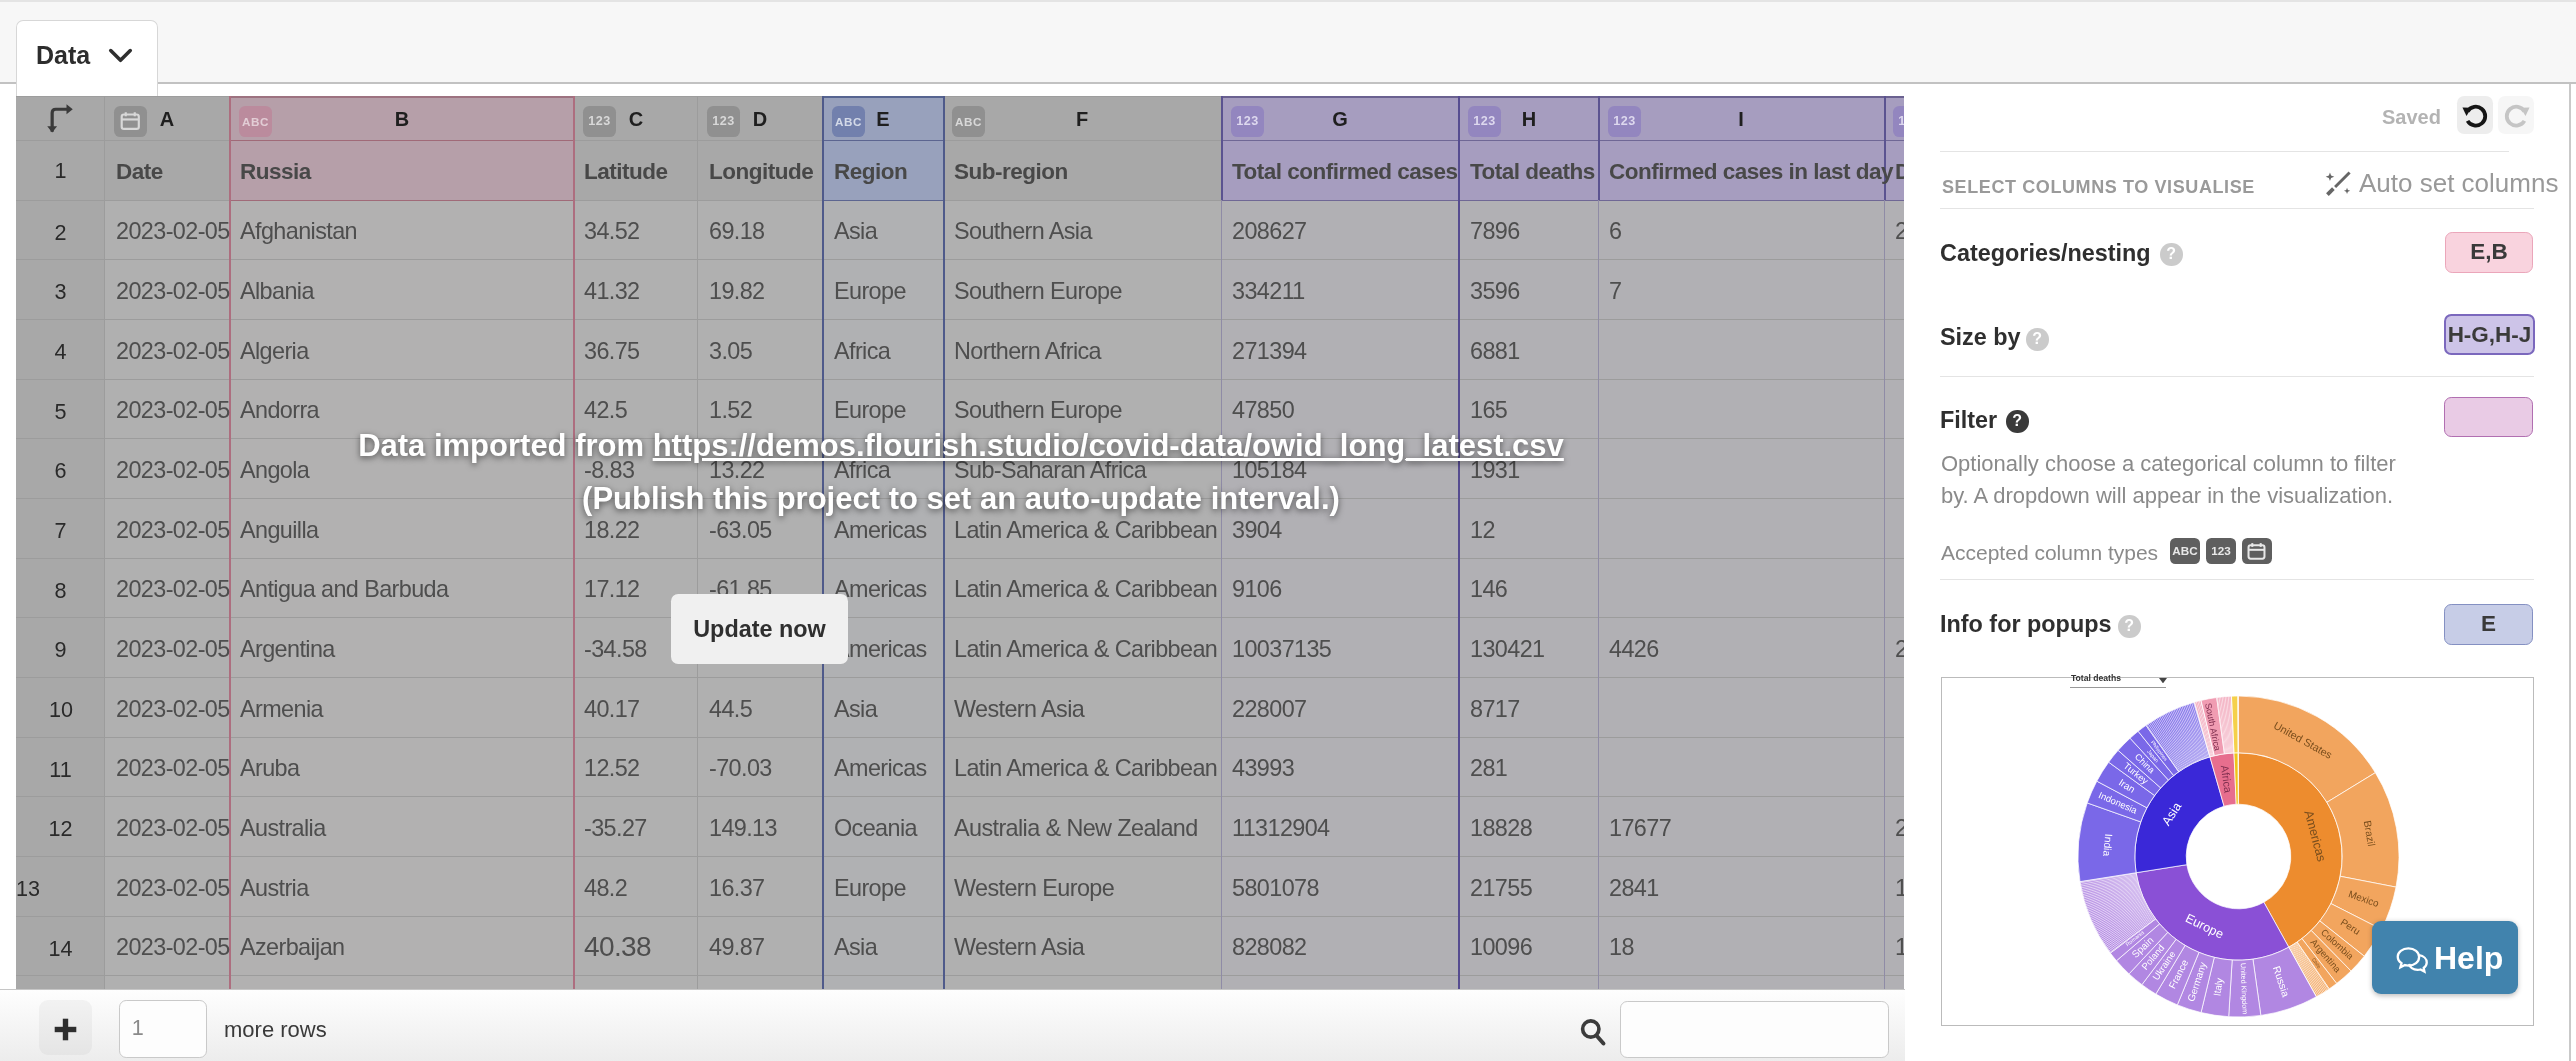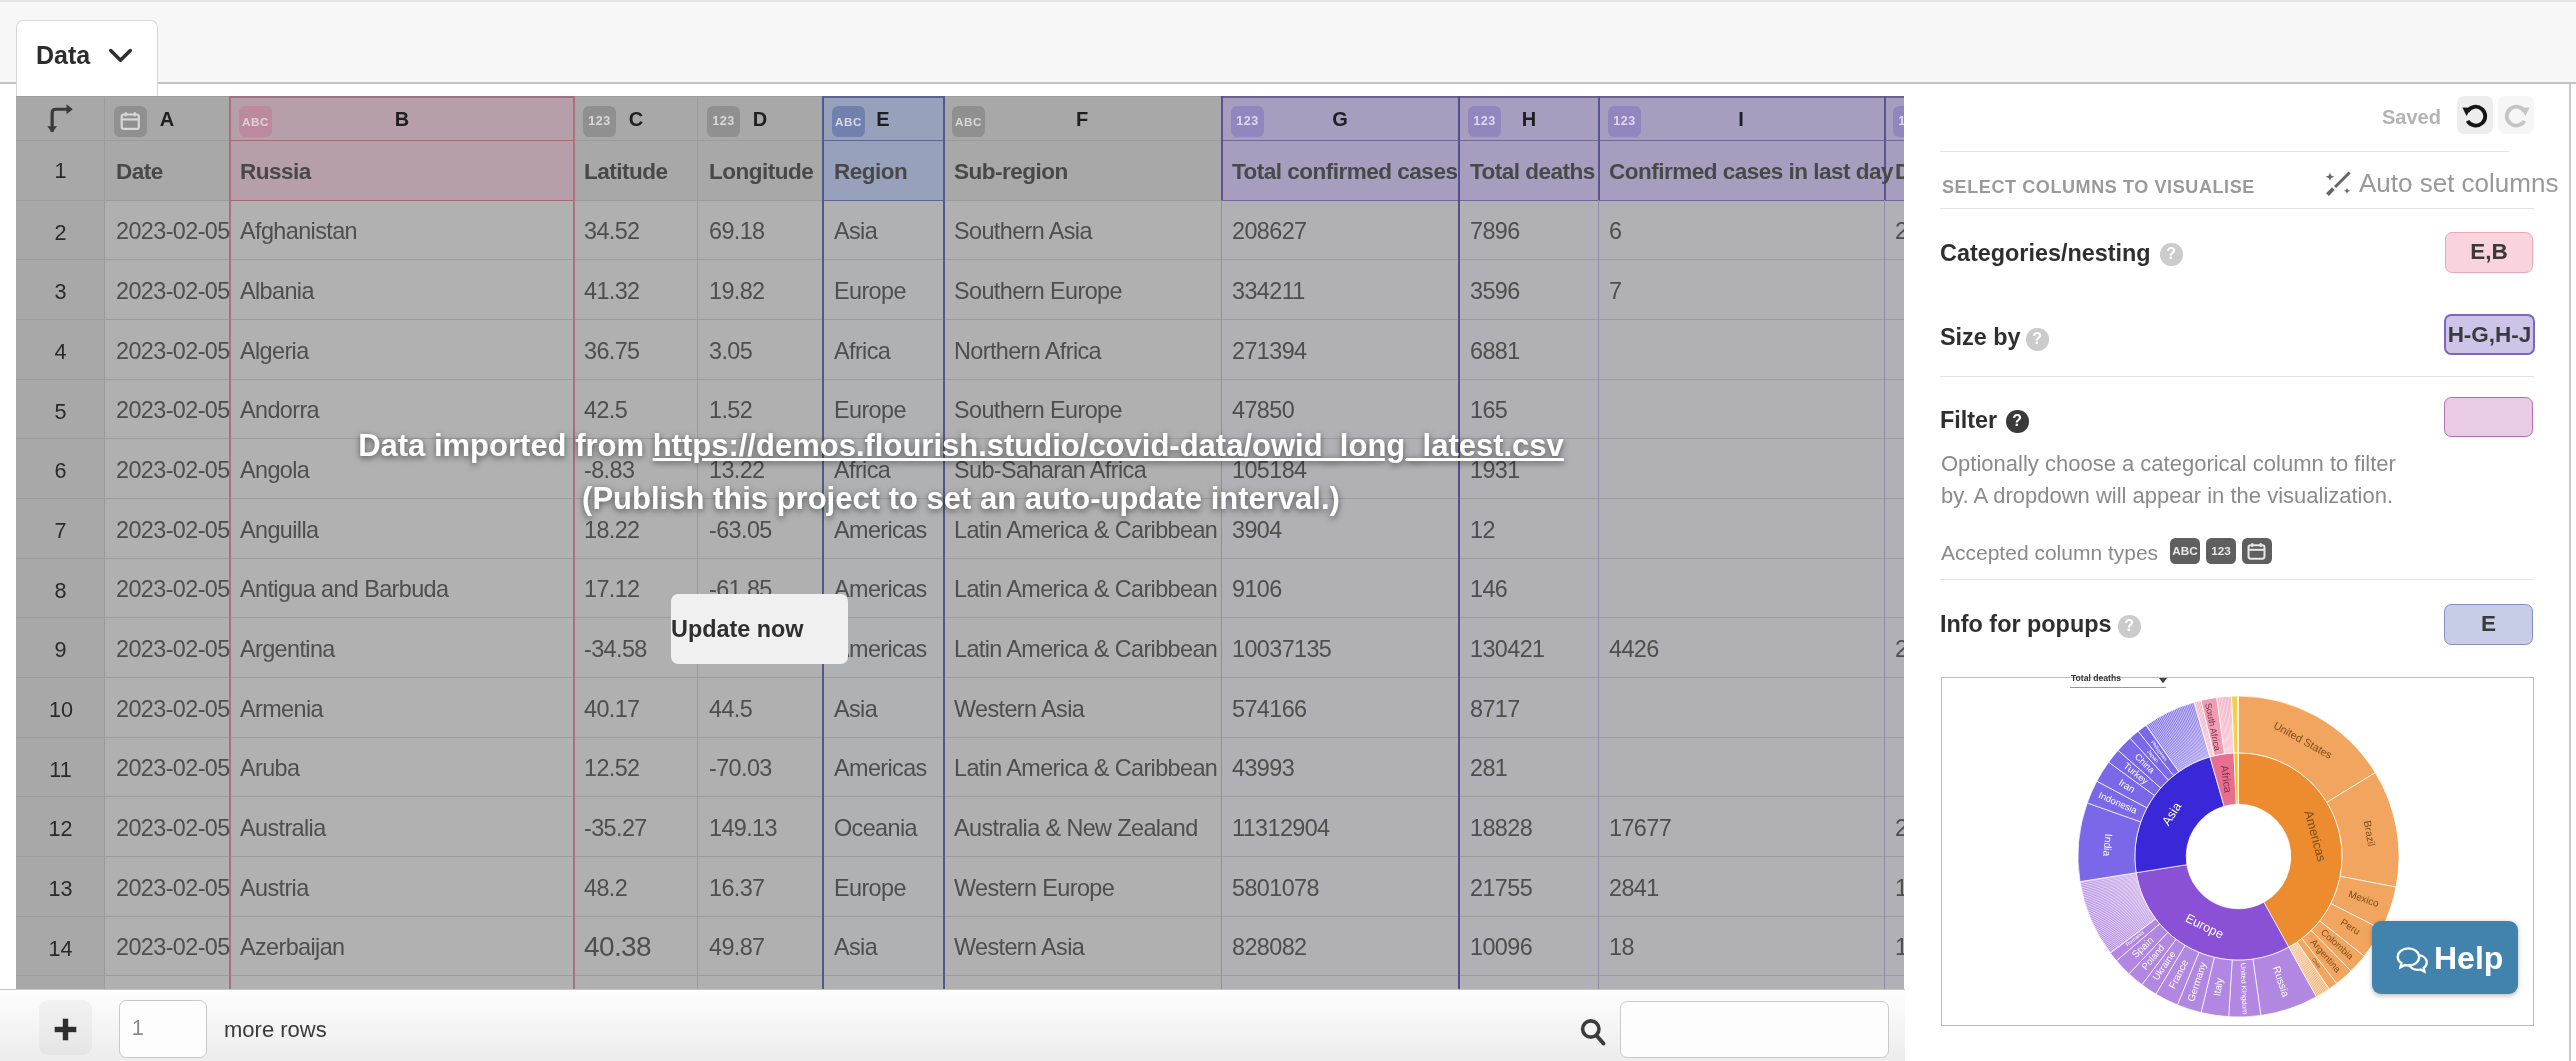--- a/index.html
+++ b/index.html
@@ -188,21 +188,21 @@
     <div class="abs" style="left:1454px;top:538px;font-size:23.4px;letter-spacing:-0.6px;color:#4e4e4e;line-height:30px">130421</div>
     <div class="abs" style="left:1593px;top:538px;font-size:23.4px;letter-spacing:-0.6px;color:#4e4e4e;line-height:30px">4426</div>
     <div class="abs" style="left:1879px;top:538px;font-size:23.4px;letter-spacing:-0.6px;color:#4e4e4e;line-height:30px">2</div>
     <div class="abs" style="left:0;top:603px;width:90px;text-align:center;font-size:21.6px;color:#2a2a2a;line-height:21.6px">10</div>
     <div class="abs" style="left:100px;top:598px;font-size:23.4px;letter-spacing:-0.6px;color:#4e4e4e;line-height:30px">2023-02-05</div>
     <div class="abs" style="left:224px;top:598px;font-size:23.4px;letter-spacing:-0.6px;color:#4e4e4e;line-height:30px">Armenia</div>
     <div class="abs" style="left:568px;top:598px;font-size:23.4px;letter-spacing:-0.6px;color:#4e4e4e;line-height:30px">40.17</div>
     <div class="abs" style="left:693px;top:598px;font-size:23.4px;letter-spacing:-0.6px;color:#4e4e4e;line-height:30px">44.5</div>
     <div class="abs" style="left:818px;top:598px;font-size:23.4px;letter-spacing:-0.6px;color:#4e4e4e;line-height:30px">Asia</div>
     <div class="abs" style="left:938px;top:598px;font-size:23.4px;letter-spacing:-0.6px;color:#4e4e4e;line-height:30px">Western Asia</div>
-    <div class="abs" style="left:1216px;top:598px;font-size:23.4px;letter-spacing:-0.6px;color:#4e4e4e;line-height:30px">574166</div>
+    <div class="abs" style="left:1216px;top:598px;font-size:23.4px;letter-spacing:-0.6px;color:#4e4e4e;line-height:30px">228007</div>
     <div class="abs" style="left:1454px;top:598px;font-size:23.4px;letter-spacing:-0.6px;color:#4e4e4e;line-height:30px">8717</div>
     <div class="abs" style="left:0;top:663px;width:89px;text-align:center;font-size:21.6px;color:#2a2a2a;line-height:21.6px">11</div>
     <div class="abs" style="left:100px;top:657px;font-size:23.4px;letter-spacing:-0.6px;color:#4e4e4e;line-height:30px">2023-02-05</div>
     <div class="abs" style="left:224px;top:657px;font-size:23.4px;letter-spacing:-0.6px;color:#4e4e4e;line-height:30px">Aruba</div>
     <div class="abs" style="left:568px;top:657px;font-size:23.4px;letter-spacing:-0.6px;color:#4e4e4e;line-height:30px">12.52</div>
     <div class="abs" style="left:693px;top:657px;font-size:23.4px;letter-spacing:-0.6px;color:#4e4e4e;line-height:30px">-70.03</div>
     <div class="abs" style="left:818px;top:657px;font-size:23.4px;letter-spacing:-0.6px;color:#4e4e4e;line-height:30px">Americas</div>
     <div class="abs" style="left:938px;top:657px;font-size:23.4px;letter-spacing:-0.6px;color:#4e4e4e;line-height:30px">Latin America &amp; Caribbean</div>
     <div class="abs" style="left:1216px;top:657px;font-size:23.4px;letter-spacing:-0.6px;color:#4e4e4e;line-height:30px">43993</div>
     <div class="abs" style="left:1454px;top:657px;font-size:23.4px;letter-spacing:-0.6px;color:#4e4e4e;line-height:30px">281</div>
@@ -210,21 +210,21 @@
     <div class="abs" style="left:100px;top:717px;font-size:23.4px;letter-spacing:-0.6px;color:#4e4e4e;line-height:30px">2023-02-05</div>
     <div class="abs" style="left:224px;top:717px;font-size:23.4px;letter-spacing:-0.6px;color:#4e4e4e;line-height:30px">Australia</div>
     <div class="abs" style="left:568px;top:717px;font-size:23.4px;letter-spacing:-0.6px;color:#4e4e4e;line-height:30px">-35.27</div>
     <div class="abs" style="left:693px;top:717px;font-size:23.4px;letter-spacing:-0.6px;color:#4e4e4e;line-height:30px">149.13</div>
     <div class="abs" style="left:818px;top:717px;font-size:23.4px;letter-spacing:-0.6px;color:#4e4e4e;line-height:30px">Oceania</div>
     <div class="abs" style="left:938px;top:717px;font-size:23.4px;letter-spacing:-0.6px;color:#4e4e4e;line-height:30px">Australia &amp; New Zealand</div>
     <div class="abs" style="left:1216px;top:717px;font-size:23.4px;letter-spacing:-0.6px;color:#4e4e4e;line-height:30px">11312904</div>
     <div class="abs" style="left:1454px;top:717px;font-size:23.4px;letter-spacing:-0.6px;color:#4e4e4e;line-height:30px">18828</div>
     <div class="abs" style="left:1593px;top:717px;font-size:23.4px;letter-spacing:-0.6px;color:#4e4e4e;line-height:30px">17677</div>
     <div class="abs" style="left:1879px;top:717px;font-size:23.4px;letter-spacing:-0.6px;color:#4e4e4e;line-height:30px">2</div>
-    <div class="abs" style="left:0;top:782px;width:89px;text-align:center;font-size:21.6px;color:#2a2a2a;line-height:21.6px">13</div>
+    <div class="abs" style="left:0;top:782px;width:89px;font-size:21.6px;color:#2a2a2a;line-height:21.6px">13</div>
     <div class="abs" style="left:100px;top:777px;font-size:23.4px;letter-spacing:-0.6px;color:#4e4e4e;line-height:30px">2023-02-05</div>
     <div class="abs" style="left:224px;top:777px;font-size:23.4px;letter-spacing:-0.6px;color:#4e4e4e;line-height:30px">Austria</div>
     <div class="abs" style="left:568px;top:777px;font-size:23.4px;letter-spacing:-0.6px;color:#4e4e4e;line-height:30px">48.2</div>
     <div class="abs" style="left:693px;top:777px;font-size:23.4px;letter-spacing:-0.6px;color:#4e4e4e;line-height:30px">16.37</div>
     <div class="abs" style="left:818px;top:777px;font-size:23.4px;letter-spacing:-0.6px;color:#4e4e4e;line-height:30px">Europe</div>
     <div class="abs" style="left:938px;top:777px;font-size:23.4px;letter-spacing:-0.6px;color:#4e4e4e;line-height:30px">Western Europe</div>
     <div class="abs" style="left:1216px;top:777px;font-size:23.4px;letter-spacing:-0.6px;color:#4e4e4e;line-height:30px">5801078</div>
     <div class="abs" style="left:1454px;top:777px;font-size:23.4px;letter-spacing:-0.6px;color:#4e4e4e;line-height:30px">21755</div>
     <div class="abs" style="left:1593px;top:777px;font-size:23.4px;letter-spacing:-0.6px;color:#4e4e4e;line-height:30px">2841</div>
     <div class="abs" style="left:1879px;top:777px;font-size:23.4px;letter-spacing:-0.6px;color:#4e4e4e;line-height:30px">1</div>
@@ -233,21 +233,21 @@
     <div class="abs" style="left:224px;top:836px;font-size:23.4px;letter-spacing:-0.6px;color:#4e4e4e;line-height:30px">Azerbaijan</div>
     <div class="abs" style="left:568px;top:836px;font-size:28px;letter-spacing:-0.6px;color:#4e4e4e;line-height:30px">40.38</div>
     <div class="abs" style="left:693px;top:836px;font-size:23.4px;letter-spacing:-0.6px;color:#4e4e4e;line-height:30px">49.87</div>
     <div class="abs" style="left:818px;top:836px;font-size:23.4px;letter-spacing:-0.6px;color:#4e4e4e;line-height:30px">Asia</div>
     <div class="abs" style="left:938px;top:836px;font-size:23.4px;letter-spacing:-0.6px;color:#4e4e4e;line-height:30px">Western Asia</div>
     <div class="abs" style="left:1216px;top:836px;font-size:23.4px;letter-spacing:-0.6px;color:#4e4e4e;line-height:30px">828082</div>
     <div class="abs" style="left:1454px;top:836px;font-size:23.4px;letter-spacing:-0.6px;color:#4e4e4e;line-height:30px">10096</div>
     <div class="abs" style="left:1593px;top:836px;font-size:23.4px;letter-spacing:-0.6px;color:#4e4e4e;line-height:30px">18</div>
     <div class="abs" style="left:1879px;top:836px;font-size:23.4px;letter-spacing:-0.6px;color:#4e4e4e;line-height:30px">1</div>
     <div class="abs" style="left:296px;top:323px;width:1298px;text-align:center;color:#fff;white-space:normal;font-size:31px;font-weight:bold;line-height:53px;text-shadow:0 1.8px 6.3px rgba(0,0,0,0.55)">Data imported from <span style="text-decoration:underline">https://demos.flourish.studio/covid-data/owid_long_latest.csv</span><br>(Publish this project to set an auto-update interval.)</div>
-    <div class="abs" style="left:655px;top:498px;width:177px;height:70px;background:#f0f0f0;border-radius:7.2px;text-align:left;line-height:70px;font-size:23.4px;font-weight:bold;color:#2f2f2f">Update now</div>
+    <div class="abs" style="left:655px;top:498px;width:177px;height:70px;background:#f0f0f0;border-radius:7.2px;text-align:center;line-height:70px;font-size:23.4px;font-weight:bold;color:#2f2f2f">Update now</div>
   </div>
 <div class="abs" style="left:0;top:989px;width:1905px;height:73px;background:linear-gradient(#fefefe,#ececec);border-top:0.9px solid #c6c6c6"></div>
 <div class="abs" style="left:39px;top:1000px;width:53px;height:55px;background:linear-gradient(#f2f2f2,#e5e5e5);border-radius:9px"></div>
 <svg class="abs" style="left:52px;top:1016px" width="27" height="27" viewBox="0 0 30 30">
     <line x1="15" y1="3" x2="15" y2="27" stroke="#2e2e2e" stroke-width="6"></line>
     <line x1="3" y1="15" x2="27" y2="15" stroke="#2e2e2e" stroke-width="6"></line>
   </svg>
 <div class="abs" style="left:119px;top:1000px;width:88px;height:58px;background:#fdfdfd;border:1.8px solid #c9c9c9;border-radius:7.2px;font-size:21.6px;color:#8a8a8a;line-height:54px;padding-left:11.7px">1</div>
 <div class="abs" style="left:224px;top:1017px;font-size:22px;color:#3a3a3a">more rows</div>
 <svg class="abs" style="left:1579px;top:1018px" width="29" height="31" viewBox="0 0 32 34">

